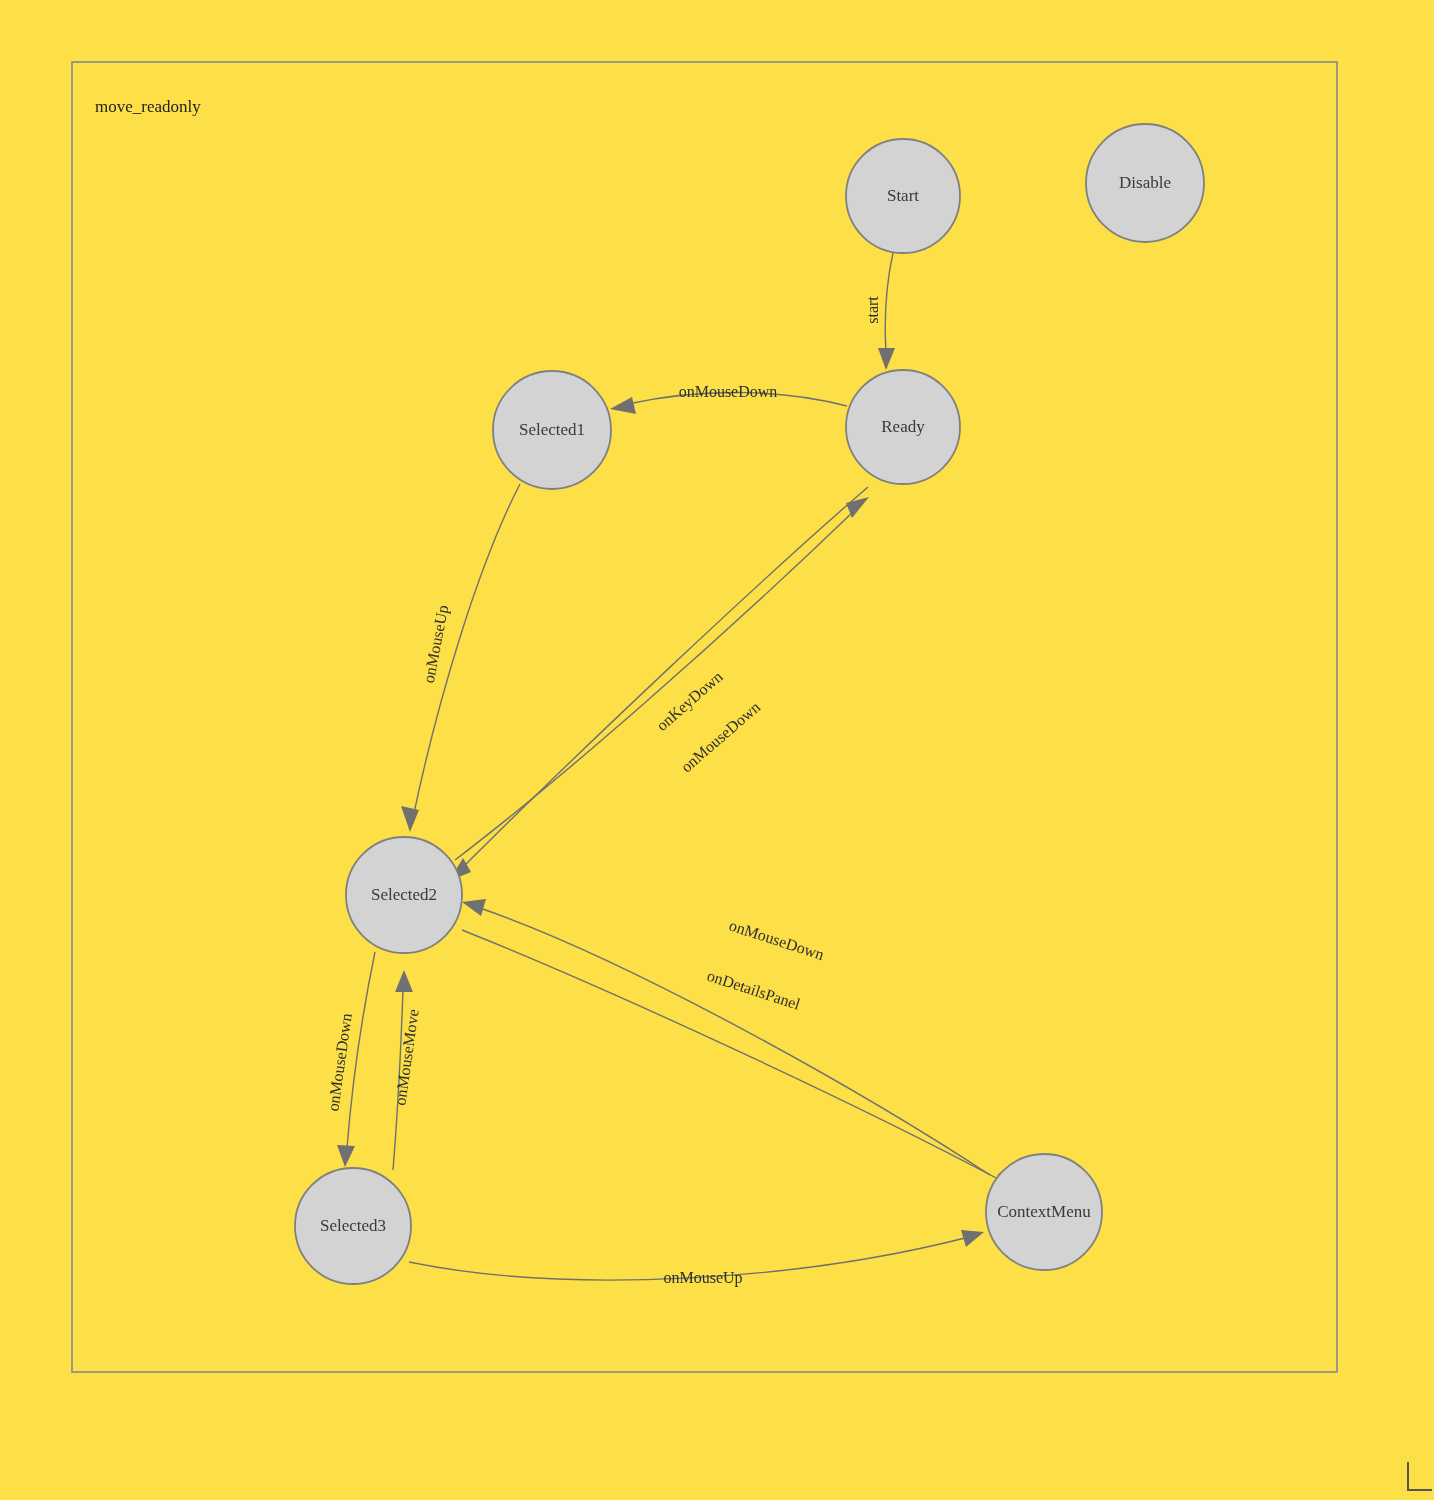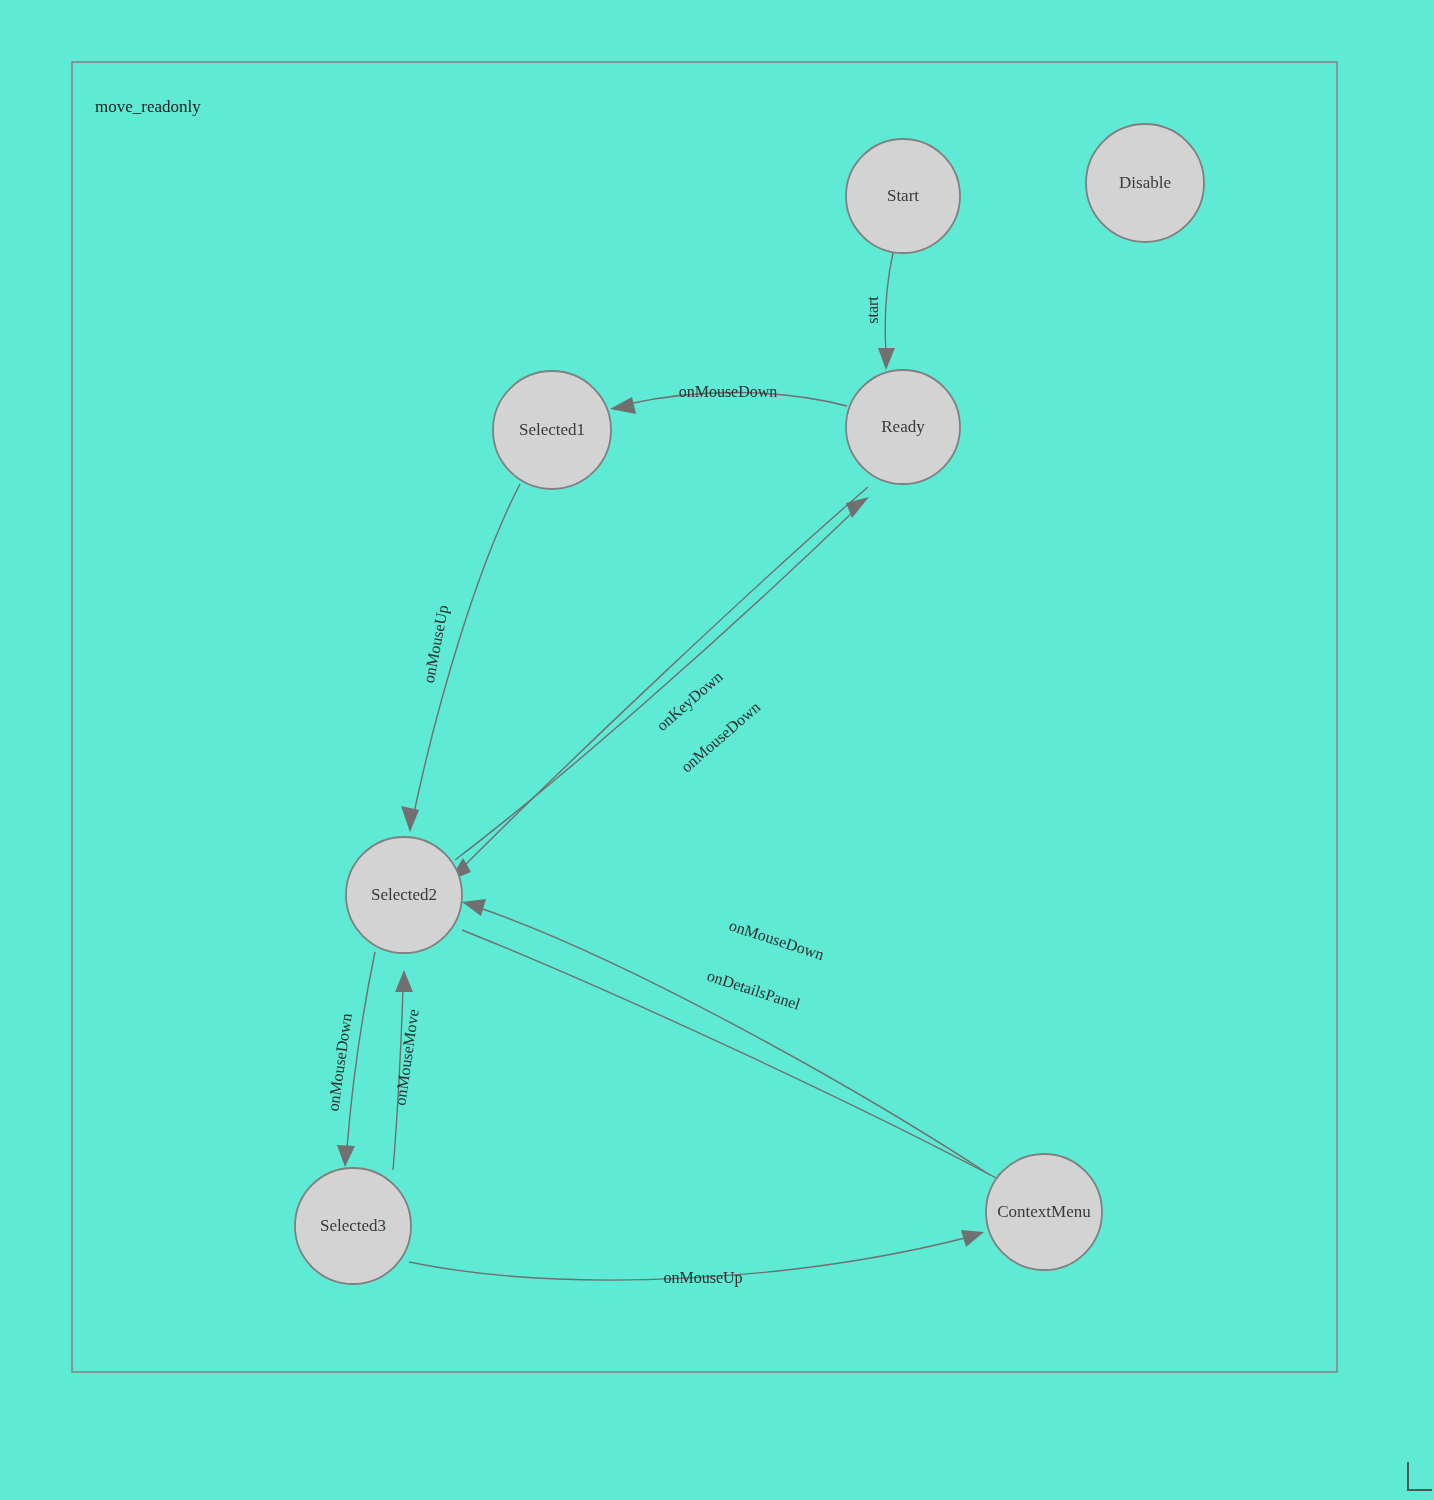--- a/index.html
+++ b/index.html
@@ -6,21 +6,21 @@
     margin: 0;
     padding: 0;
     background: #ffffff;
     font-family: "Liberation Serif", serif;
   }
   #stage {
     position: relative;
     width: 1434px;
     height: 1500px;
     overflow: hidden;
-    background: #5eead4;
+    background: #fde047;
   }
   #graph-svg {
     position: absolute;
     left: 0;
     top: 0;
     width: 1434px;
     height: 1500px;
   }
   .cluster-box {
     fill: none;

